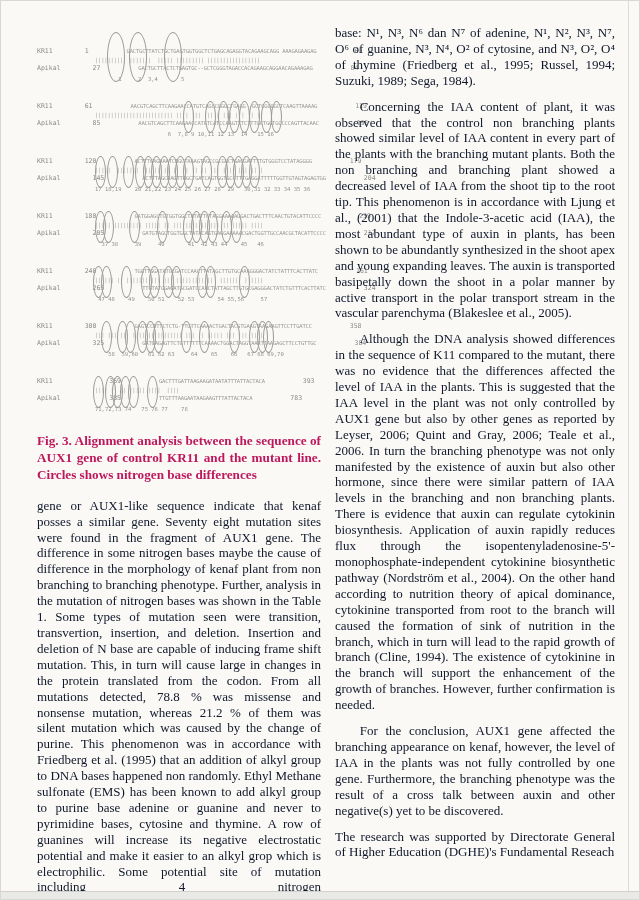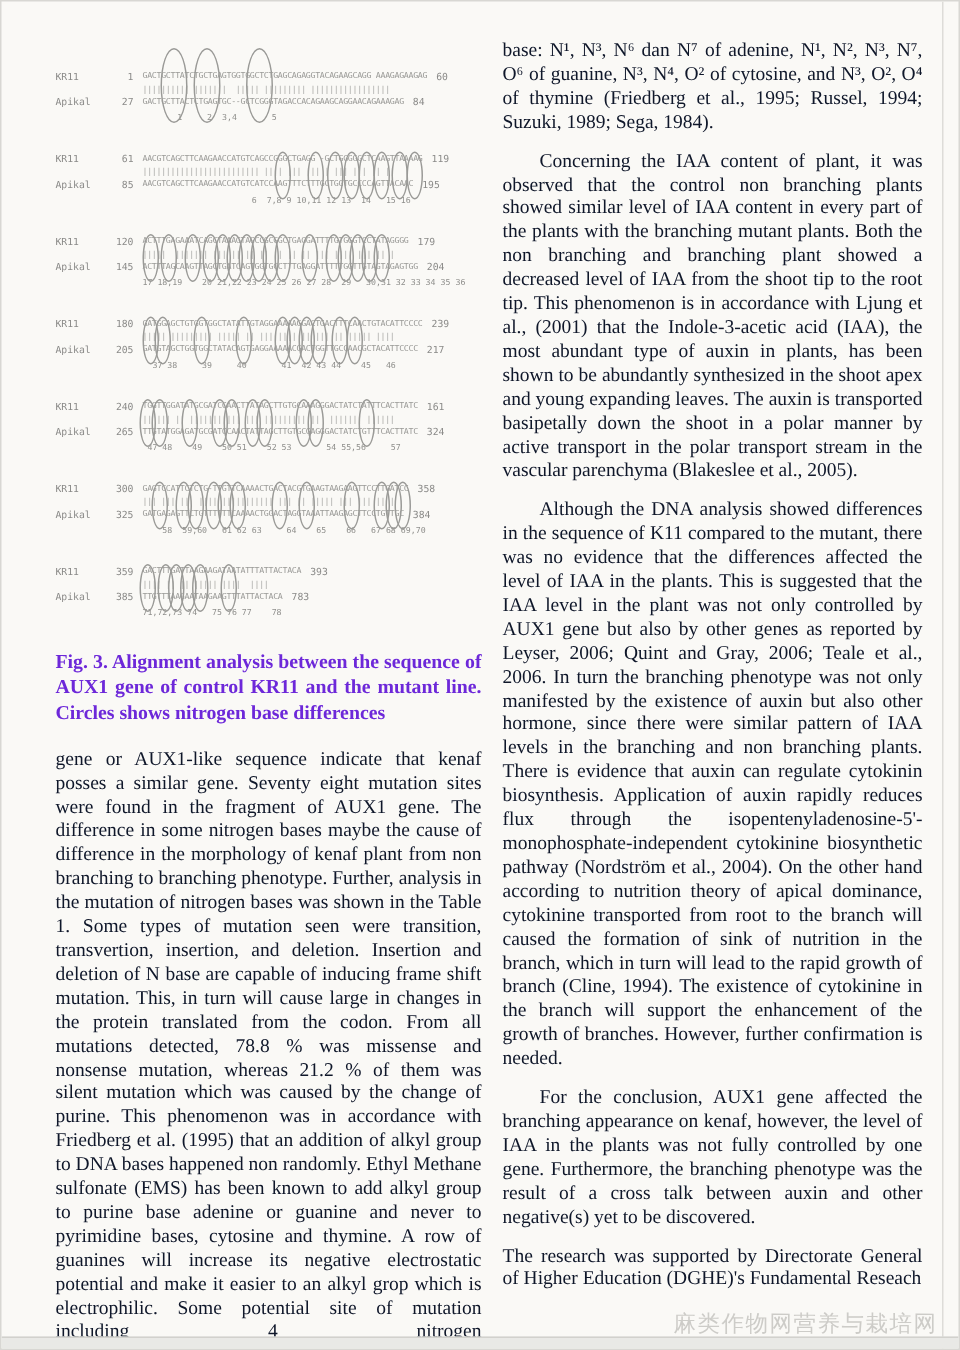--- a/index.html
+++ b/index.html
@@ -12,33 +12,33 @@
   .page-bottom-edge{position:absolute;left:0;right:0;bottom:0;height:7px;background:#e9e9e6;border-top:1px solid #d2d1cd;}
   .page-right-edge{position:absolute;top:0;bottom:0;right:10px;width:1px;background:#dddcd8;}
 
   .col{position:absolute;top:24px;}
   .col-left{left:36px;width:284px;}
   .col-right{left:334px;width:280px;}
 
   
   .alignment{margin:6px 0 0 0;padding-top:16px;}
   .align-group{position:relative;margin-bottom:19px;}
-  .seq-row{display:flex;align-items:flex-end;line-height:9px;white-space:pre;}
+  .seq-row{display:flex;align-items:flex-end;line-height:9px;white-space:pre;gap:32px;}
   .seq-label{width:30px;font-family:"DejaVu Sans Mono",monospace;font-size:6.5px;color:#8a8a88;}
   .seq-start{width:22px;text-align:right;font-family:"DejaVu Sans Mono",monospace;font-size:6.5px;color:#8a8a88;}
   .seq-seq{margin-left:6px;font-family:"DejaVu Sans Mono",monospace;font-size:5.5px;letter-spacing:-0.2px;color:#9a9a97;}
   .seq-end{margin-left:6px;font-family:"DejaVu Sans Mono",monospace;font-size:6.5px;color:#8a8a88;}
   .bars-row{padding-left:58px;line-height:8px;font-family:"DejaVu Sans Mono",monospace;font-size:5.5px;letter-spacing:-0.2px;color:#a8a8a5;white-space:pre;}
   .numbers-row{padding-left:58px;margin-top:2px;line-height:8px;font-family:"DejaVu Sans Mono",monospace;font-size:5.5px;color:#8f8f8c;white-space:pre;}
   .circle{position:absolute;border:1px solid #9a9a97;border-radius:50%;background:transparent;}
 
   
   .caption{
     margin:20px 0 0 0;font-size:13.2px;line-height:16.9px;font-weight:bold;
-    text-align:justify;color:#6d28d9;
+    text-align:justify;color:#be185d;
   }
   .body-par{
     margin:14px 0 0 0;font-size:13px;line-height:15.9px;text-align:justify;color:#0f172a;
   }
   .col-right .body-par{margin-top:0;}
   .col-right .body-par + .body-par{margin-top:10px;}
   .indent{text-indent:1.9em;}
   .fill-last{text-align-last:justify;}
   .ack-heading{
     margin:22px 0 12px 0;text-align:center;font-weight:bold;font-size:13.6px;
@@ -173,18 +173,17 @@
 
   <div class="col col-right">
     <p class="body-par">base: N¹, N³, N⁶ dan N⁷ of adenine, N¹, N², N³, N⁷, O⁶ of guanine, N³, N⁴, O² of  cytosine, and N³, O², O⁴ of thymine (Friedberg et al., 1995; Russel, 1994; Suzuki, 1989; Sega, 1984).</p>
     <p class="body-par indent">Concerning the IAA content of plant, it was observed that the control non branching plants showed similar level of IAA content in every part of the plants with the branching mutant plants. Both the non branching and branching plant showed a decreased level of IAA from the shoot tip to the root tip. This phenomenon is in accordance with Ljung et al., (2001) that the  Indole-3-acetic acid (IAA), the most abundant type of auxin in plants, has been shown to be abundantly synthesized in the shoot apex and young expanding leaves. The auxin is transported basipetally down the shoot in a polar manner by active transport in the polar transport stream in the vascular parenchyma (Blakeslee et al., 2005).</p>
     <p class="body-par indent">Although the DNA analysis showed differences in the sequence of K11 compared to the mutant, there was no evidence that the differences affected the level of IAA in the plants.  This is suggested that the IAA level in the plant was not only controlled by AUX1 gene but also by other genes as reported by  Leyser, 2006; Quint and Gray, 2006; Teale et al., 2006.  In turn the branching phenotype was not only manifested by the existence of auxin but also other hormone, since there were similar pattern of IAA levels in the branching and non branching plants.  There is evidence that auxin can regulate cytokinin biosynthesis. Application of auxin rapidly reduces flux through the isopentenyladenosine-5'-monophosphate-independent cytokinine biosynthetic pathway (Nordström et al., 2004). On the other hand according to nutrition theory of apical dominance, cytokinine transported from root to the branch will caused the formation of sink of nutrition in the branch, which in turn will lead to the rapid growth of branch (Cline, 1994).  The existence of cytokinine in the branch will support the enhancement of the growth of branches. However, further confirmation is needed.</p>
     <p class="body-par indent">For the conclusion, AUX1 gene affected the branching appearance on kenaf, however, the level of IAA in the plants was not fully controlled by one gene. Furthermore, the branching phenotype was the result of a cross talk between auxin and other negative(s) yet to be discovered.</p>
     <p class="body-par">The research was supported by Directorate General of Higher Education (DGHE)'s Fundamental Reseach</p>
   </div>
 
   <div class="watermark">
-    <div class="wm-cjk">麻类作物网营养与栽培网</div>
   </div>
 
   <div class="page-right-edge"></div>
   <div class="page-bottom-edge"></div>
 </div>
 
 </body></html>

